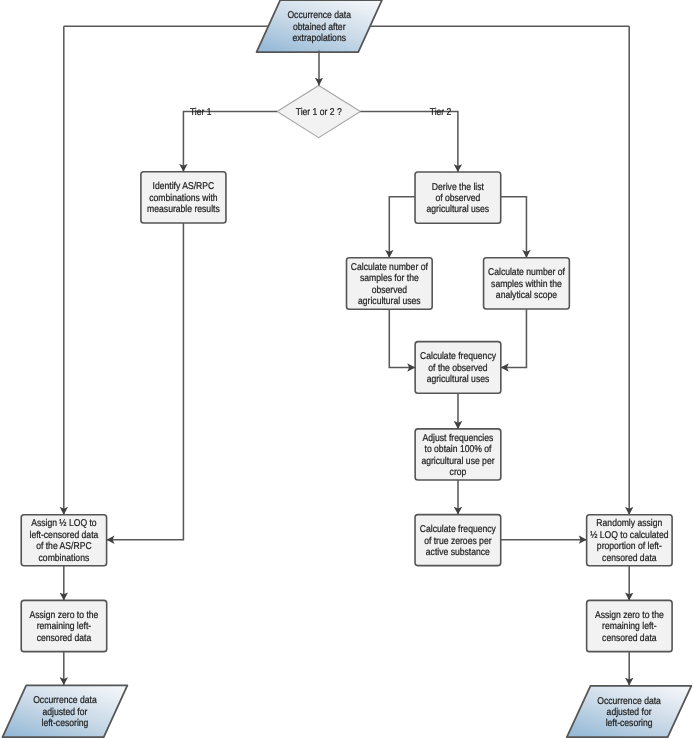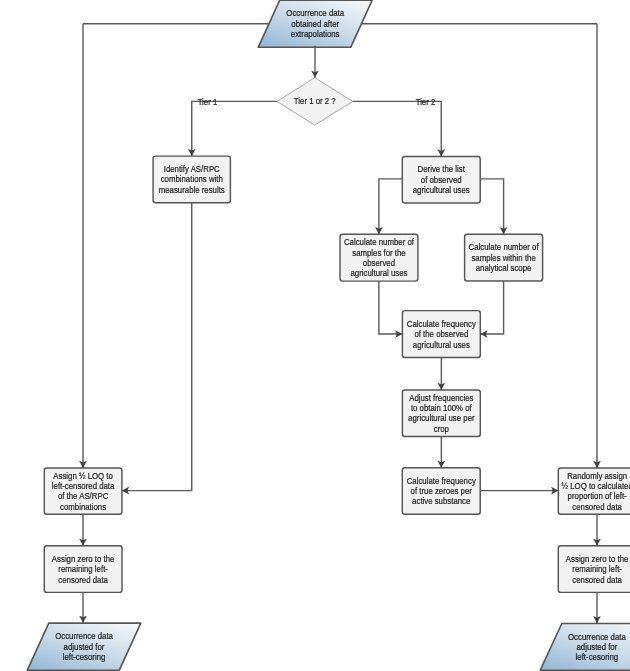--- a/index.html
+++ b/index.html
@@ -1,17 +1,17 @@
 <!DOCTYPE html>
 <html><head>
 <meta charset="utf-8">
 <style>
   html,body{margin:0;padding:0;background:#ffffff;}
   body{width:630px;height:671px;overflow:hidden;font-family:"Liberation Sans",sans-serif;}
-  #stage{position:relative;width:562px;height:671px;transform:translateZ(0);margin-left:25px;}
+  #stage{position:relative;width:562px;height:671px;transform:translateZ(0);}
   svg{position:absolute;left:0;top:0;}
   .nodetext{font-family:"Liberation Sans",sans-serif;font-size:9px;fill:#1c1c1c;stroke:#1c1c1c;stroke-width:0.2px;text-anchor:middle;paint-order:stroke fill;}
   .edgelabel{font-family:"Liberation Sans",sans-serif;font-size:9px;fill:#1c1c1c;stroke:#1c1c1c;stroke-width:0.2px;text-anchor:middle;paint-order:stroke fill;}
 </style>
 </head>
 <body>
 
 <div id="stage">
   <svg width="630" height="671" viewBox="0 0 630 671">
     <defs>

